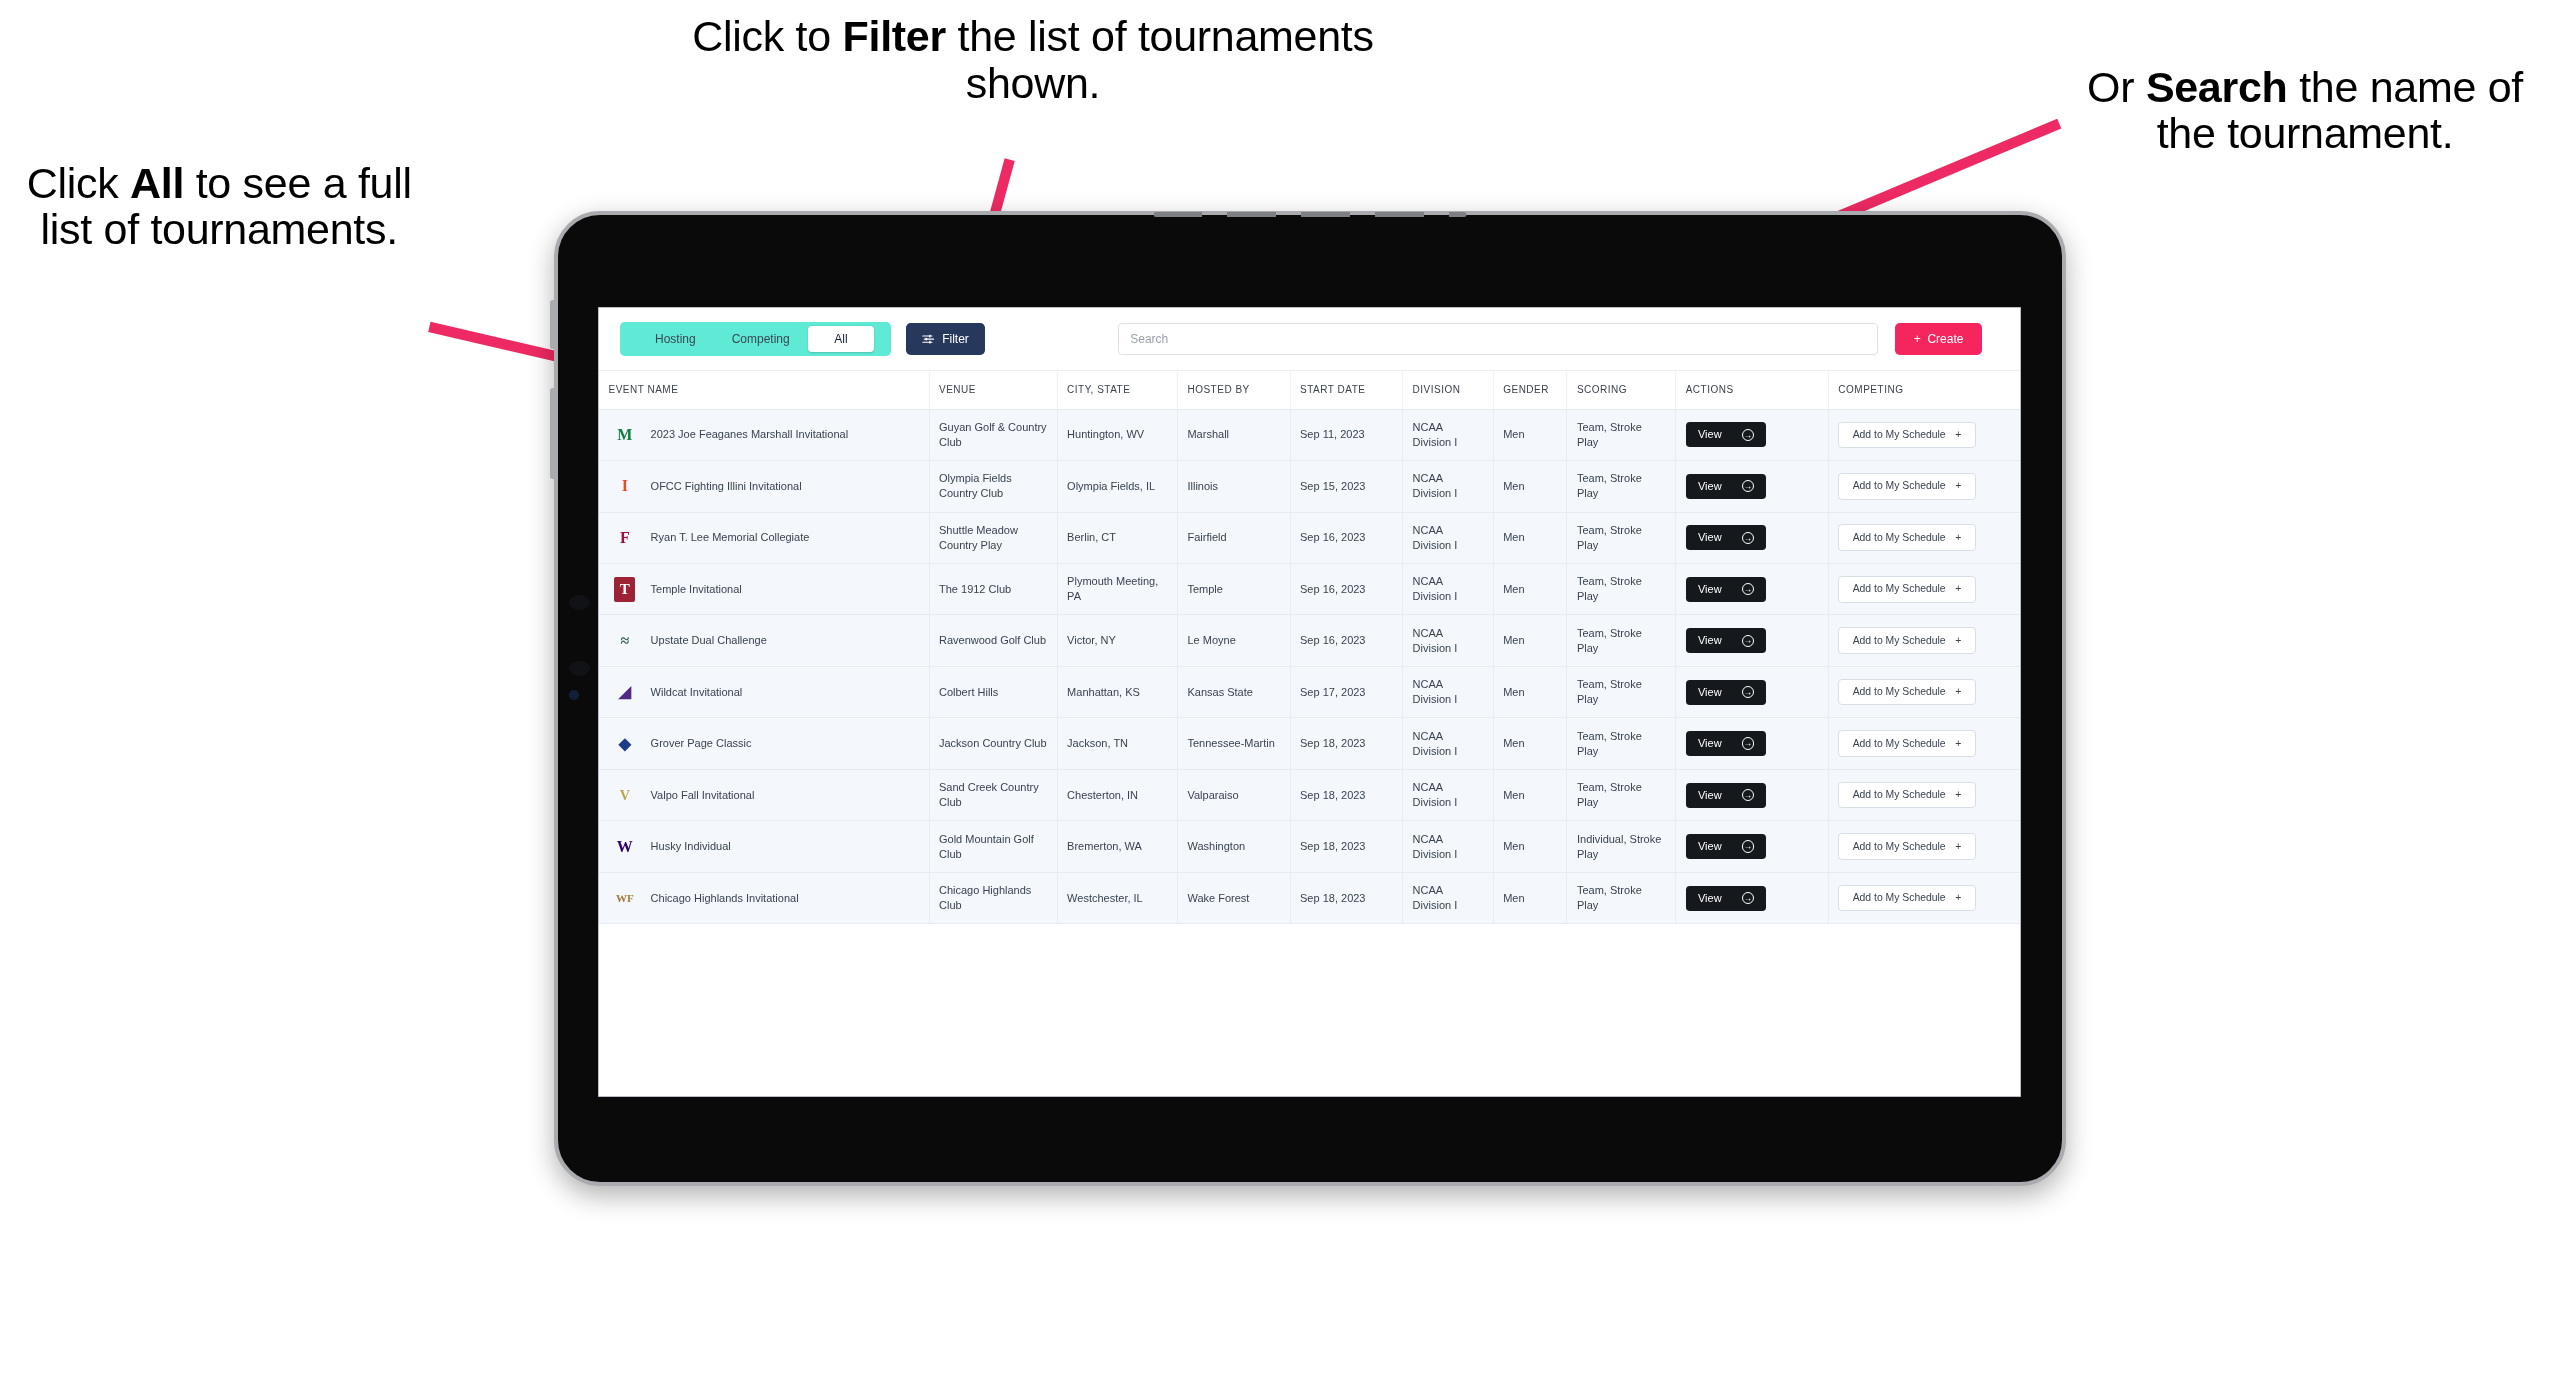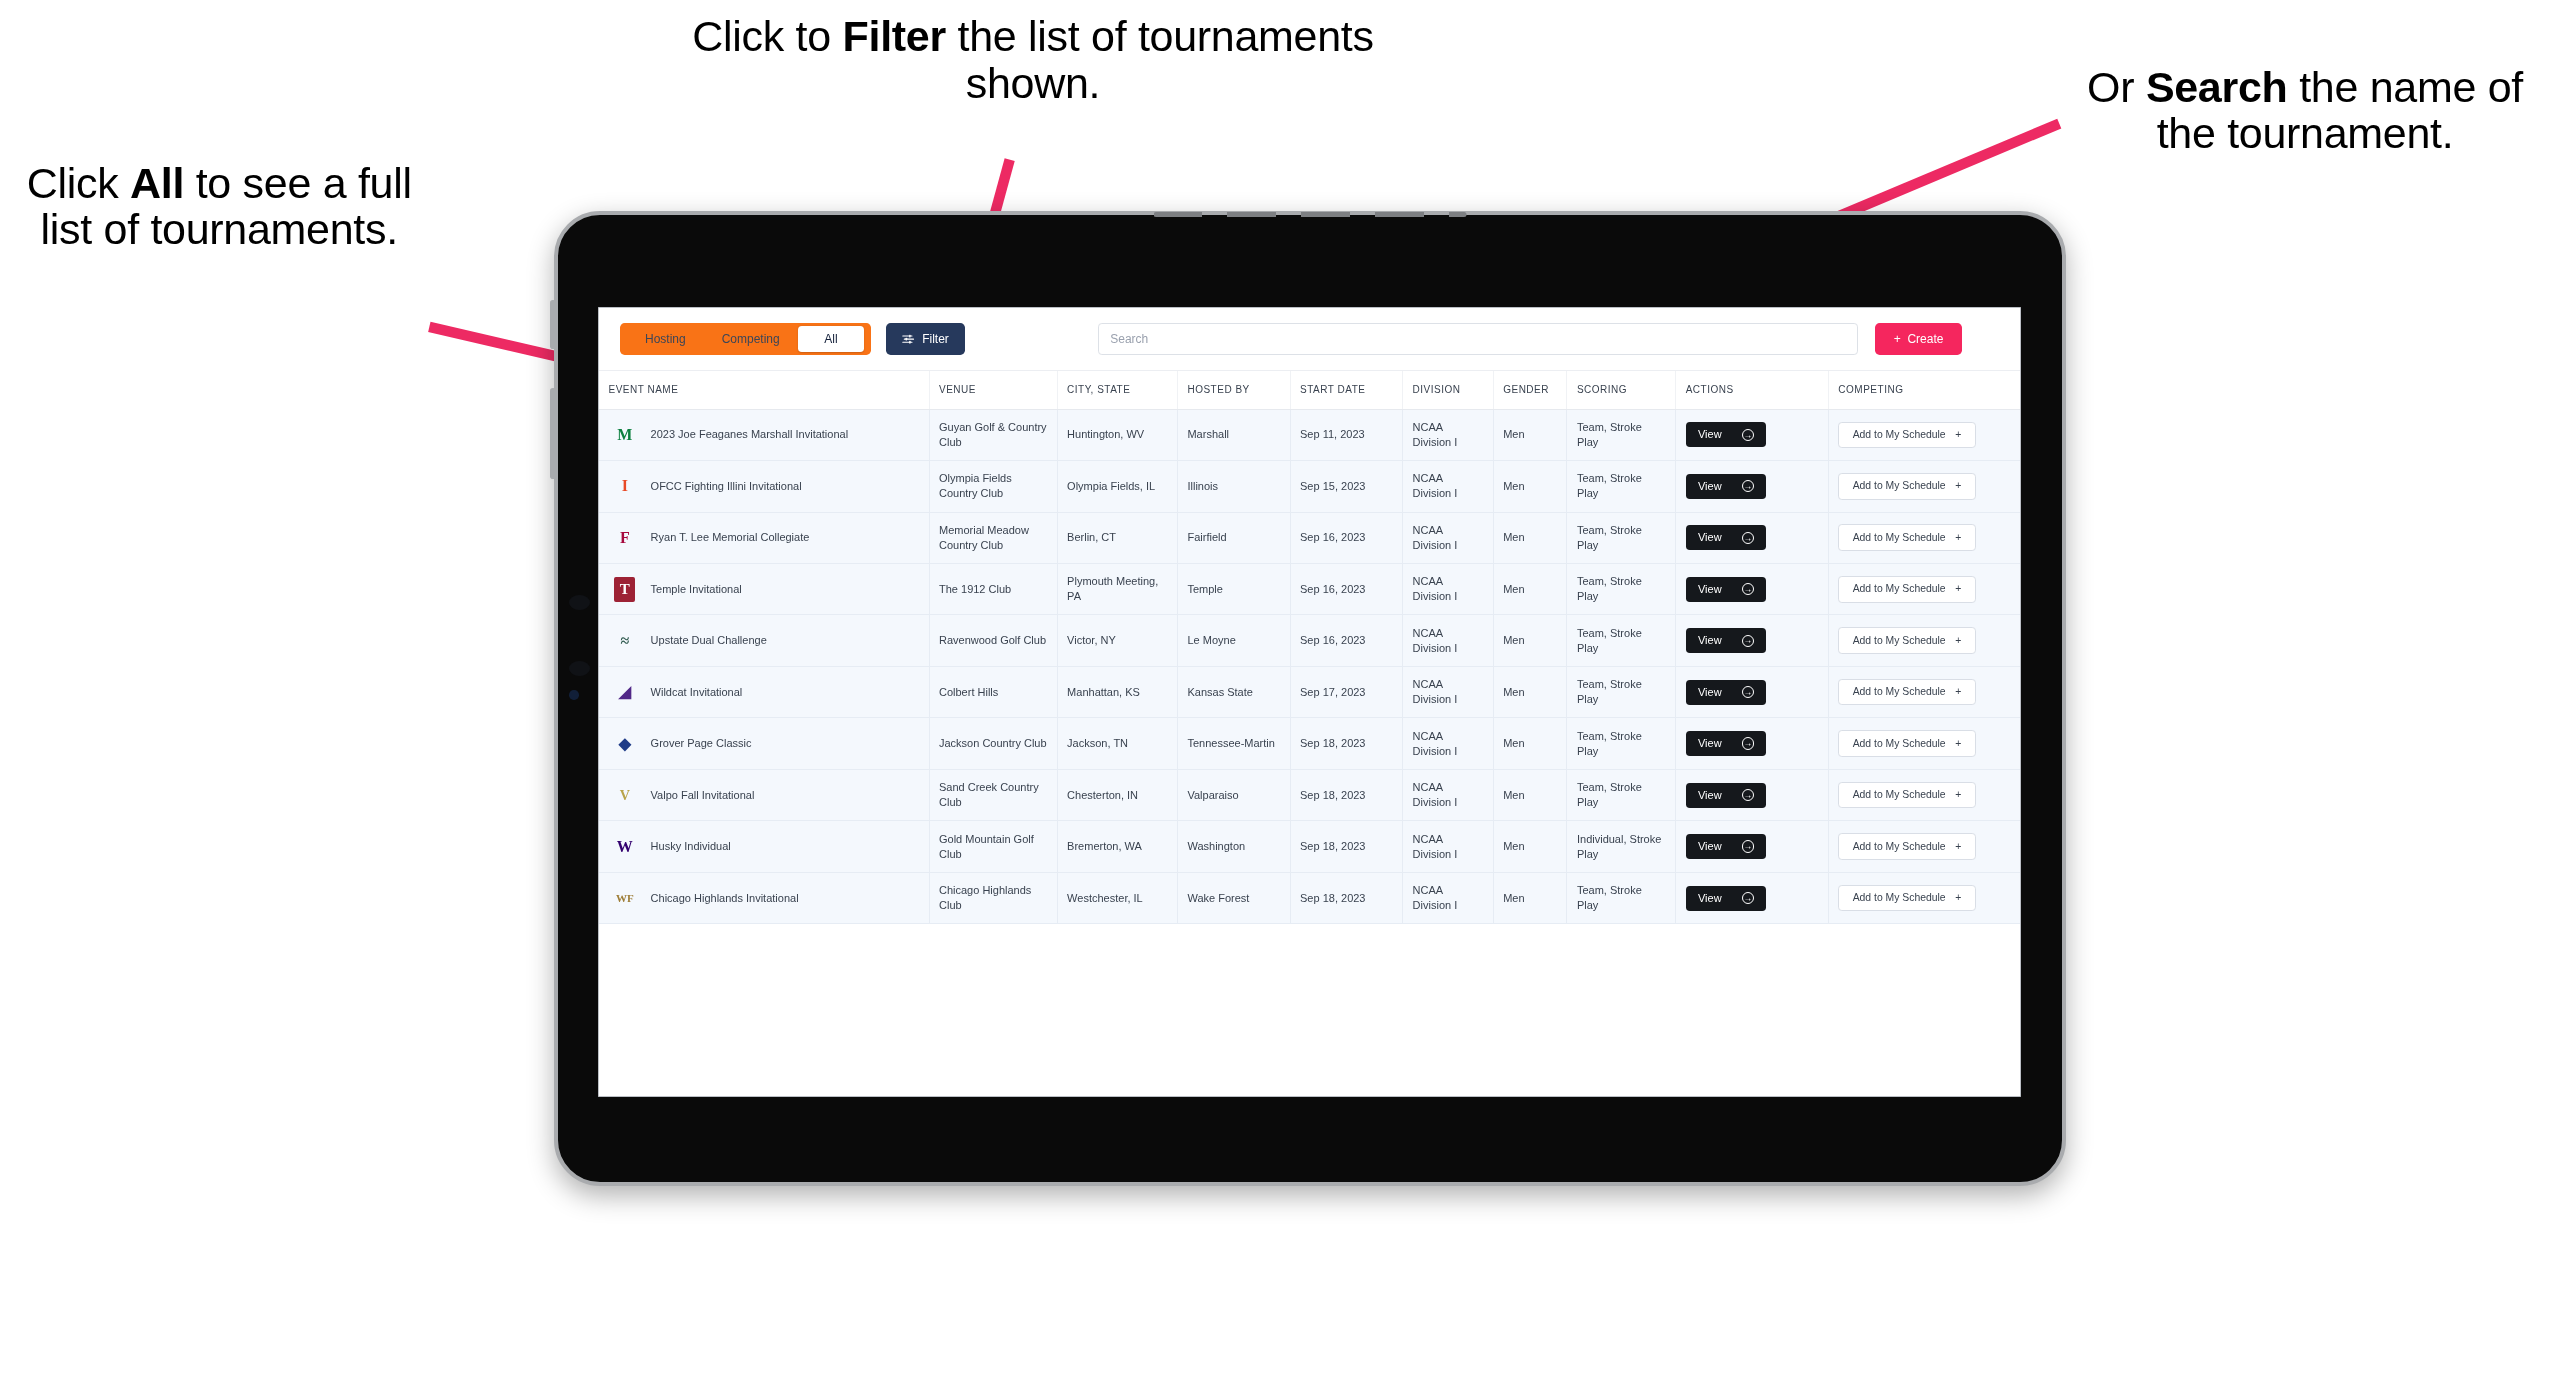--- a/index.html
+++ b/index.html
@@ -119,22 +119,22 @@
   #sign-out { color: #2b3445; }
 
   
   #toolbar {
     height: 63px; display: flex; align-items: center;
     padding: 0 21px; background: #fff;
     border-bottom: 0.9px solid #eceef2;
   }
   #segmented {
     display: flex; align-items: center;
-    background: #f97316; border-radius: 4.7px;
-    height: 32px; padding: 7px;
+    background: #5eead4; border-radius: 4.7px;
+    height: 32px; padding: 17px;
   }
   .seg {
     height: 26.6px; display: flex; align-items: center;
     padding: 0 18px; font-size: 12px; color: #3c4658;
     border-radius: 3.8px;
   }
   .seg.active {
     background: #ffffff; color: #14203a;
     box-shadow: 0 0.9px 1.9px rgba(0,0,0,0.18);
     padding: 0 26.6px;
@@ -373,21 +373,21 @@
                   <span>+</span>
                 </span></td>
             </tr>
             <tr>
               <td>
                 <div class="event-cell">
                   <div class="team-logo" style="color: rgb(166, 9, 61);">F</div>
                   <span>Ryan T. Lee Memorial Collegiate</span>
                 </div>
               </td>
-              <td>Memorial Meadow Country Club</td>
+              <td>Shuttle Meadow Country Play</td>
               <td>Berlin, CT</td>
               <td>Fairfield</td>
               <td>Sep 16, 2023</td>
               <td>NCAA Division I</td>
               <td>Men</td>
               <td>Team, Stroke Play</td>
               <td><span class="btn-view">
                   <span>View</span>
                   <span class="circle-arrow">→</span>
                 </span></td>

